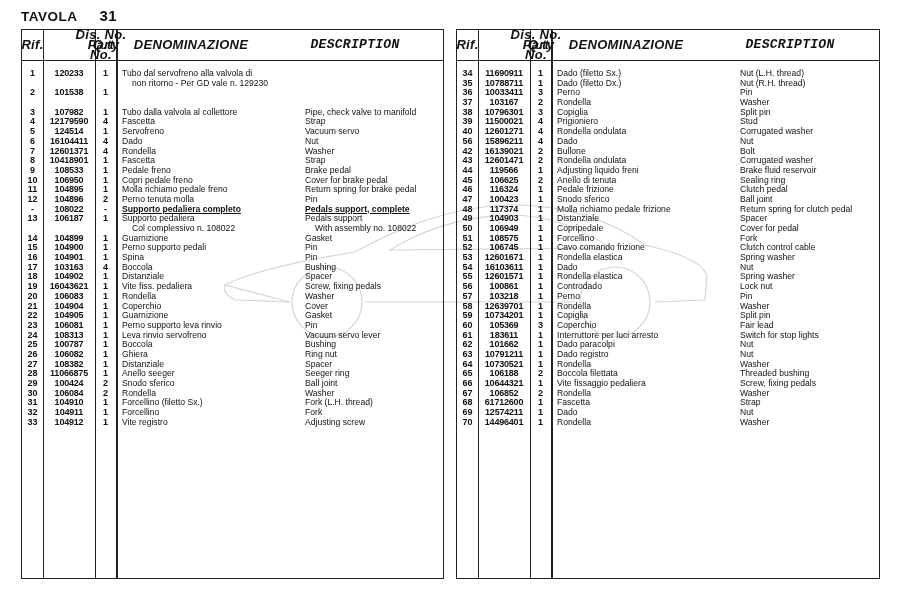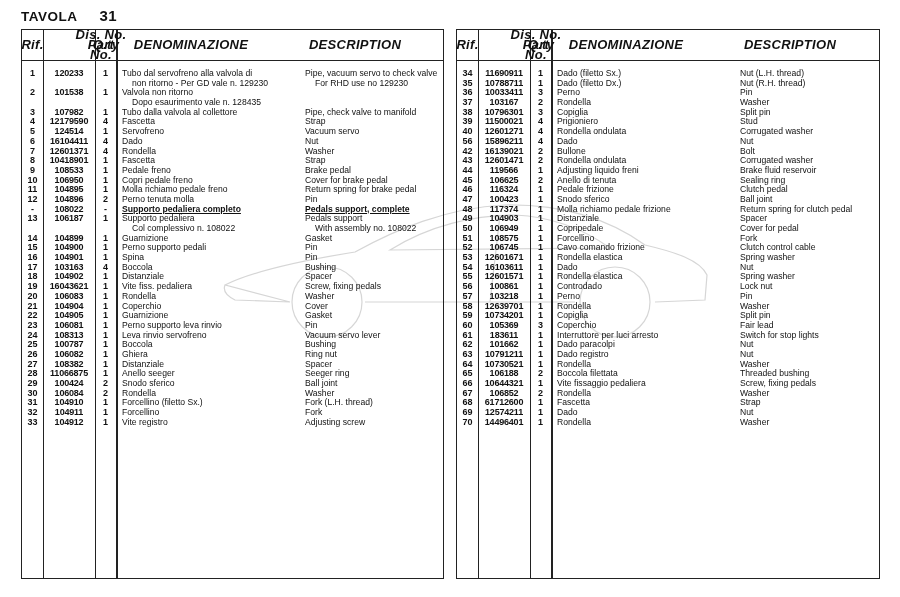--- a/index.html
+++ b/index.html
@@ -18,21 +18,21 @@
   .col-line { position: absolute; top: 0; bottom: 0; border-left: 1.2px solid #222; }
   .col-line.thick { border-left: 2px solid #222; }
   .head-line { position: absolute; left: 0; right: 0; top: 30px; border-top: 1.3px solid #222; }
 
   .hdr { position: absolute; top: 0; height: 30px; display: flex; align-items: center; justify-content: center; text-align: center;
          font-style: italic; font-weight: bold; font-size: 13px; line-height: 10px; letter-spacing: 0.3px; }
   .hdr.rif { left: 0; width: 21px; }
   .hdr.dis { left: 21px; width: 52px; margin-left: 32px; }
   .hdr.qty { left: 73px; width: 22px; }
   .hdr.den { left: 94px; width: 150px; }
-  .hdr.desc { left: 244px; width: 178px; }
+  .hdr.desc { left: 244px; width: 178px; font-family: Liberation Mono, monospace; }
 
   .rows { position: absolute; left: 0; right: 0; top: 39px; }
   .row { position: relative; height: 9.7px; font-size: 8.6px; line-height: 9.7px; white-space: nowrap; }
   .row.tall { height: 19.4px; }
   .cell { position: absolute; top: 0; }
   .c-rif { left: 0; width: 21px; text-align: center; font-weight: bold; font-size: 9px; }
   .c-dis { left: 21px; width: 52px; text-align: center; font-weight: bold; font-size: 9px; letter-spacing: -0.2px; }
   .c-qty { left: 73px; width: 21px; text-align: center; font-weight: bold; font-size: 9px; }
   .c-den { left: 100px; width: 190px; }
   .c-desc { left: 283px; width: 140px; }
@@ -67,27 +67,25 @@
   <div class="hdr qty">Q.ty</div>
   <div class="hdr den">DENOMINAZIONE</div>
   <div class="hdr desc">DESCRIPTION</div>
 
   <div class="rows" id="rows-left">
       <div class="row tall">
         <span class="cell c-rif">1</span>
         <span class="cell c-dis">120233</span>
         <span class="cell c-qty">1</span>
         <span class="cell c-den"><span>Tubo dal servofreno alla valvola di</span><span class="sub">non ritorno - Per GD vale n. 129230</span></span>
-        <span class="cell c-desc"><span>Pipe, vacuum servo to check valve</span><span class="sub">For RHD use no 129230</span></span>
       </div>
       <div class="row tall">
         <span class="cell c-rif">2</span>
         <span class="cell c-dis">101538</span>
         <span class="cell c-qty">1</span>
-        <span class="cell c-den"><span>Valvola non ritorno</span><span class="sub">Dopo esaurimento vale n. 128435</span></span>
       </div>
       <div class="row">
         <span class="cell c-rif">3</span>
         <span class="cell c-dis">107982</span>
         <span class="cell c-qty">1</span>
         <span class="cell c-den"><span>Tubo dalla valvola al collettore</span></span>
         <span class="cell c-desc"><span>Pipe, check valve to manifold</span></span>
       </div>
       <div class="row">
         <span class="cell c-rif">4</span>

